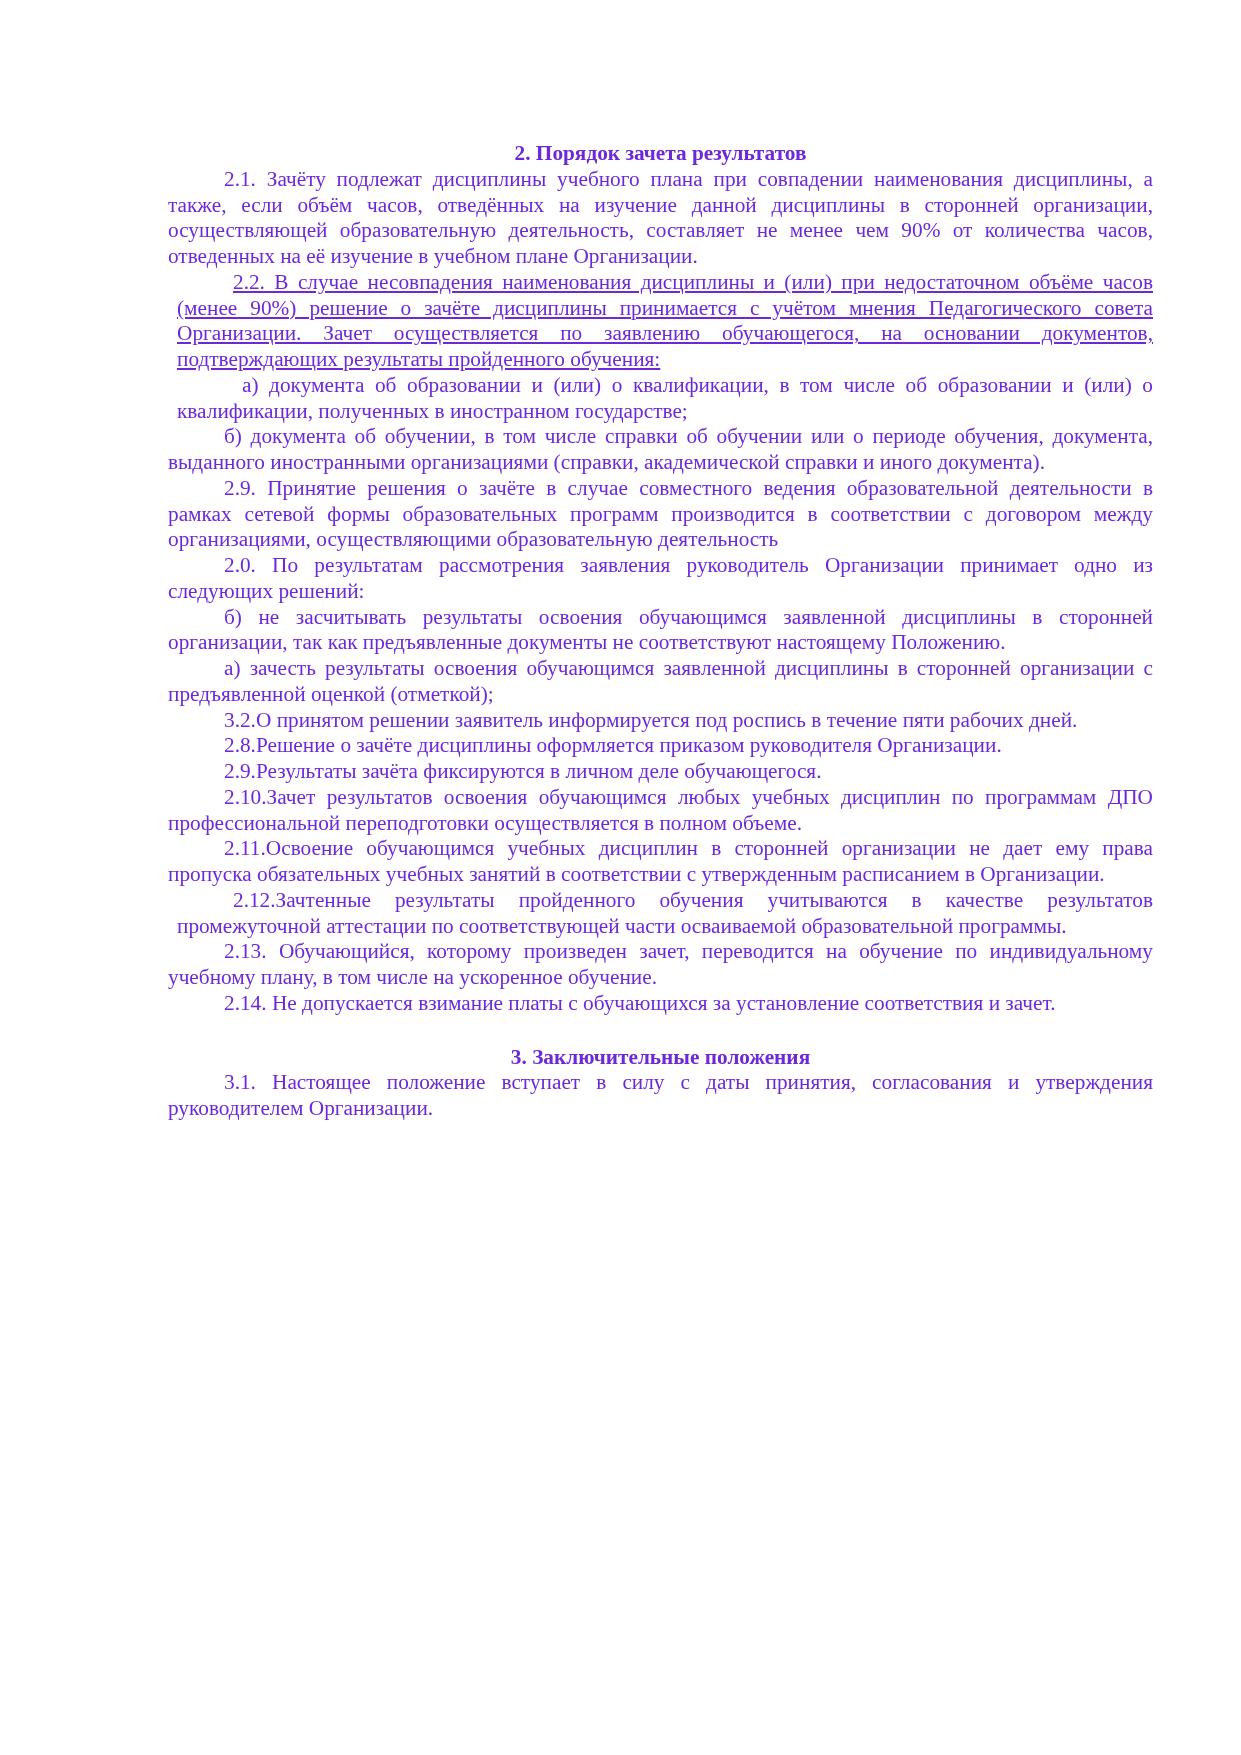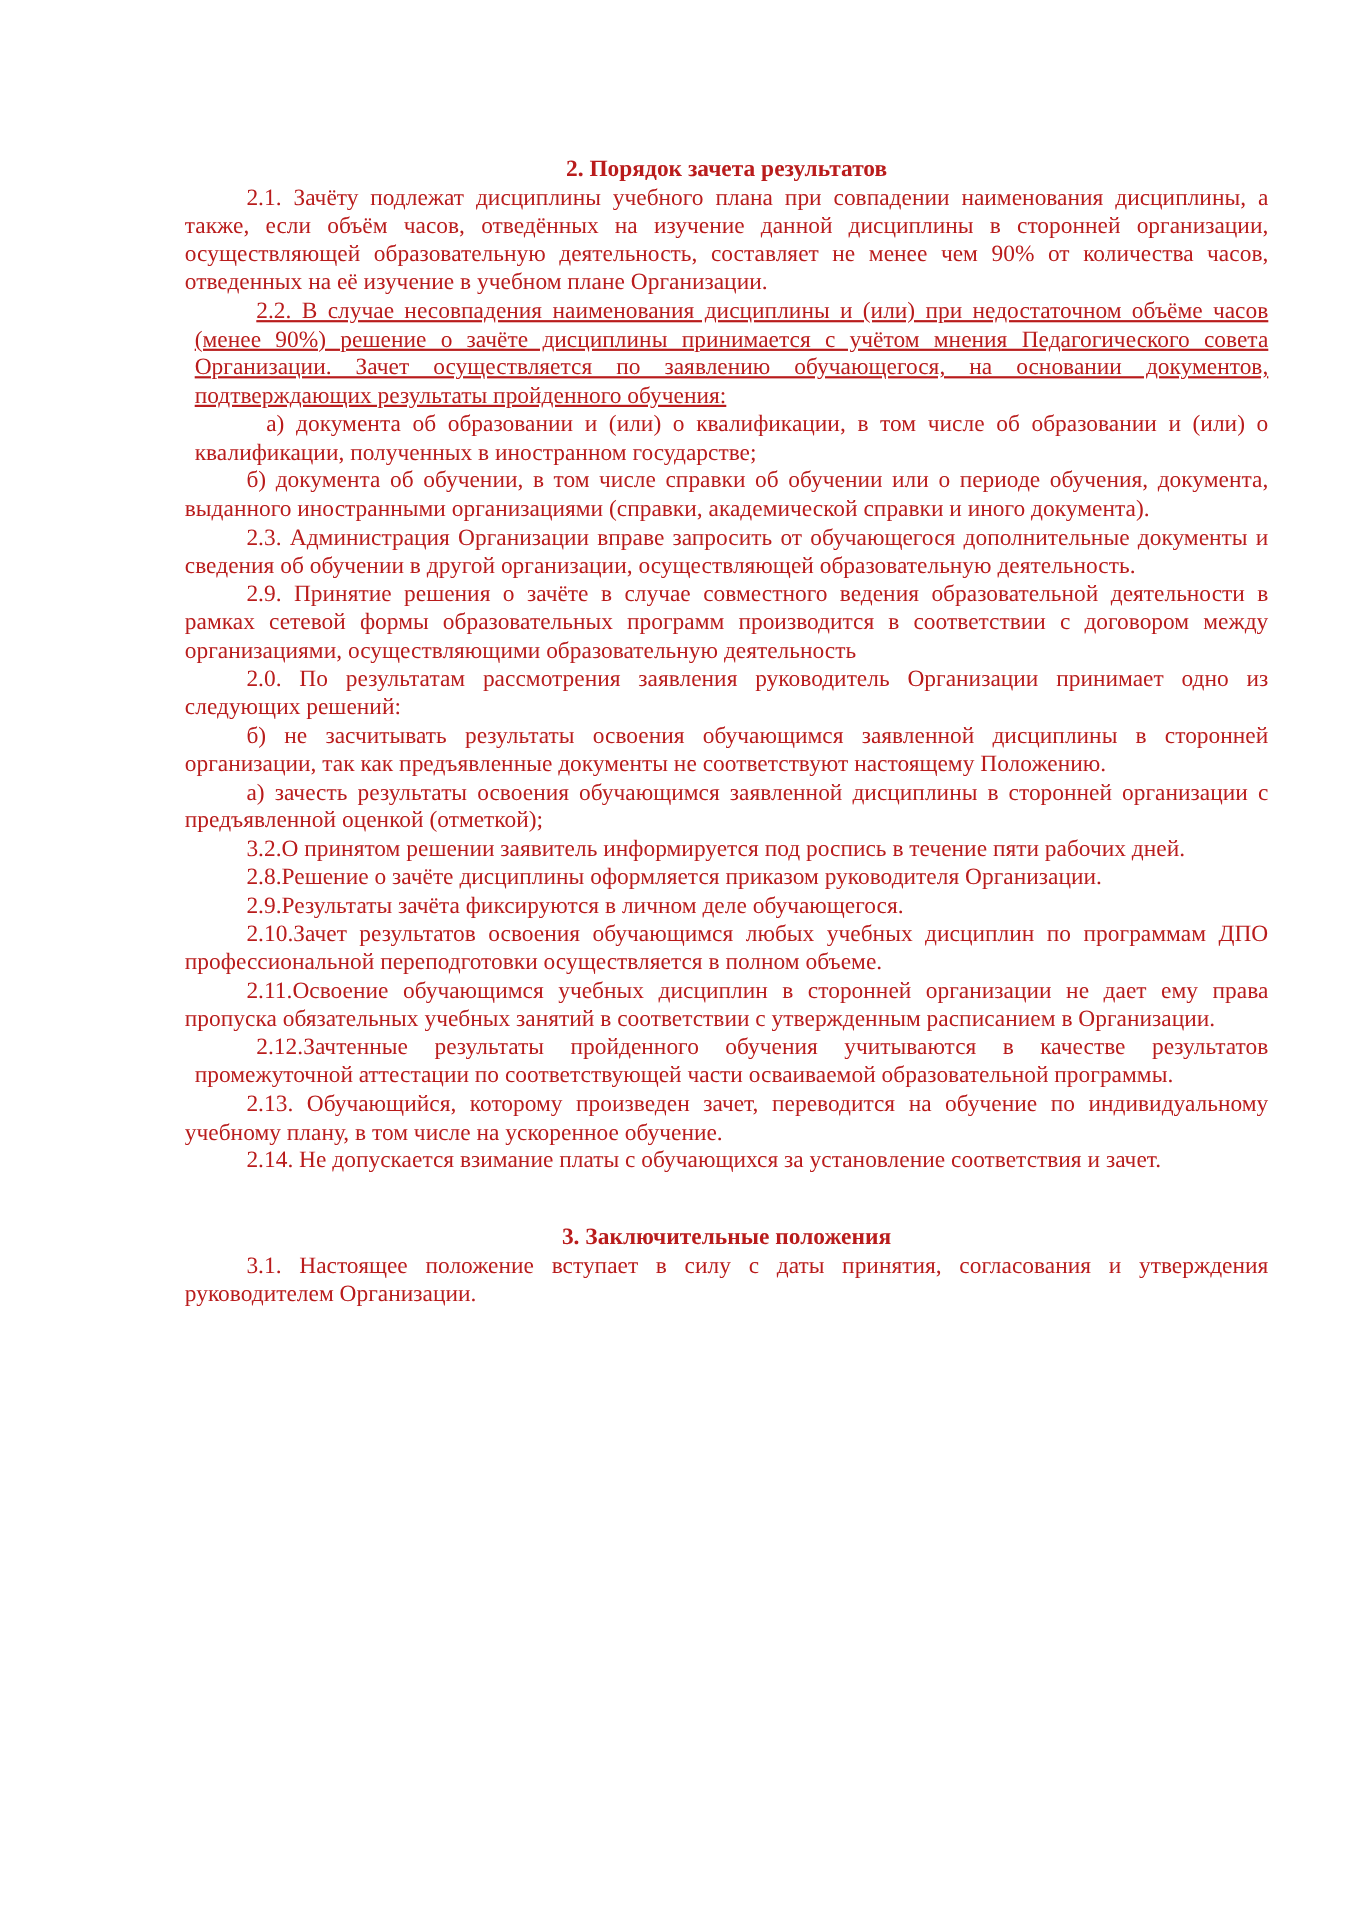--- a/index.html
+++ b/index.html
@@ -5,49 +5,48 @@
   html, body { margin: 0; padding: 0; background: #ffffff; }
   body { width: 1241px; height: 1755px; position: relative; overflow: hidden; }
   .page {
     position: absolute;
     left: 168px;
     top: 141px;
     width: 985px;
     font-family: "Liberation Serif", "DejaVu Serif", serif;
     font-size: 21.3px;
     line-height: 25.75px;
-    color: #b91c1c;
+    color: #6d28d9;
   }
   .heading {
     text-align: center;
     font-weight: bold;
     margin: 0;
     font-size: 21.3px;
     line-height: 25.75px;
   }
-  .heading.sec3 { margin-top: 44px; }
+  .heading.sec3 { margin-top: 28px; }
   p {
     margin: 0;
     text-align: justify;
     text-indent: 56px;
   }
   p.shift { padding-left: 9px; text-decoration: underline; }
   p.shift-a { padding-left: 9px; text-indent: 65px; }
   p.shift212 { padding-left: 9px; }
 </style>
 </head>
 <body>
 
 <div class="page">
   <h2 class="heading">2. Порядок зачета результатов</h2>
   <p>2.1. Зачёту подлежат дисциплины учебного плана при совпадении наименования дисциплины, а также, если объём часов, отведённых на изучение данной дисциплины в сторонней организации, осуществляющей образовательную деятельность, составляет не менее чем 90% от количества часов, отведенных на её изучение в учебном плане Организации.</p>
   <p class="shift">2.2. В случае несовпадения наименования дисциплины и (или) при недостаточном объёме часов (менее 90%) решение о зачёте дисциплины принимается с учётом мнения Педагогического совета Организации. Зачет осуществляется по заявлению обучающегося, на основании документов, подтверждающих результаты пройденного обучения:</p>
   <p class="shift-a">а) документа об образовании и (или) о квалификации, в том числе об образовании и (или) о квалификации, полученных в иностранном государстве;</p>
   <p>б) документа об обучении, в том числе справки об обучении или о периоде обучения, документа, выданного иностранными организациями (справки, академической справки и иного документа).</p>
-  <p>2.3. Администрация Организации вправе запросить от обучающегося дополнительные документы и сведения об обучении в другой организации, осуществляющей образовательную деятельность.</p>
   <p>2.9. Принятие решения о зачёте в случае совместного ведения образовательной деятельности в рамках сетевой формы образовательных программ производится в соответствии с договором между организациями, осуществляющими образовательную деятельность</p>
   <p>2.0. По результатам рассмотрения заявления руководитель Организации принимает одно из следующих решений:</p>
   <p>б) не засчитывать результаты освоения обучающимся заявленной дисциплины в сторонней организации, так как предъявленные документы не соответствуют настоящему Положению.</p>
   <p>а) зачесть результаты освоения обучающимся заявленной дисциплины в сторонней организации с предъявленной оценкой (отметкой);</p>
   <p>3.2.О принятом решении заявитель информируется под роспись в течение пяти рабочих дней.</p>
   <p>2.8.Решение о зачёте дисциплины оформляется приказом руководителя Организации.</p>
   <p>2.9.Результаты зачёта фиксируются в личном деле обучающегося.</p>
   <p>2.10.Зачет результатов освоения обучающимся любых учебных дисциплин по программам ДПО профессиональной переподготовки осуществляется в полном объеме.</p>
   <p>2.11.Освоение обучающимся учебных дисциплин в сторонней организации не дает ему права пропуска обязательных учебных занятий в соответствии с утвержденным расписанием в Организации.</p>
   <p class="shift212">2.12.Зачтенные результаты пройденного обучения учитываются в качестве результатов промежуточной аттестации по соответствующей части осваиваемой образовательной программы.</p>

